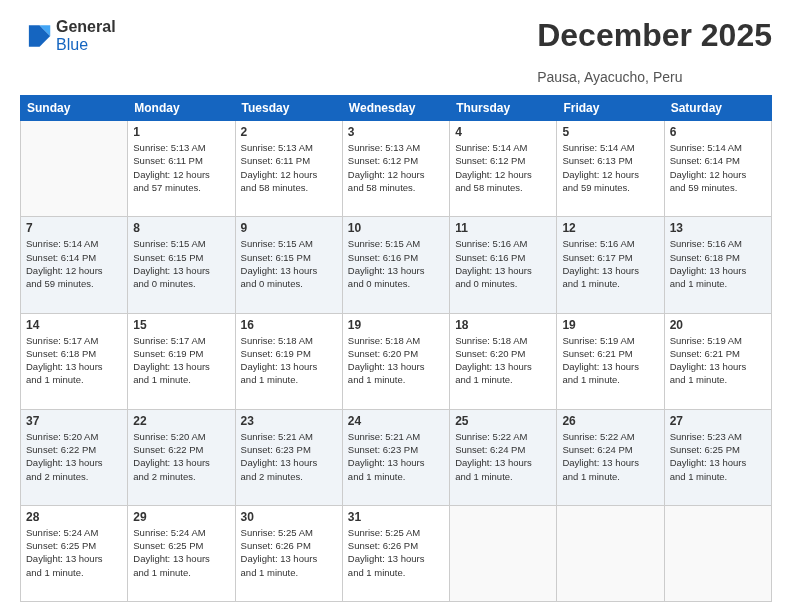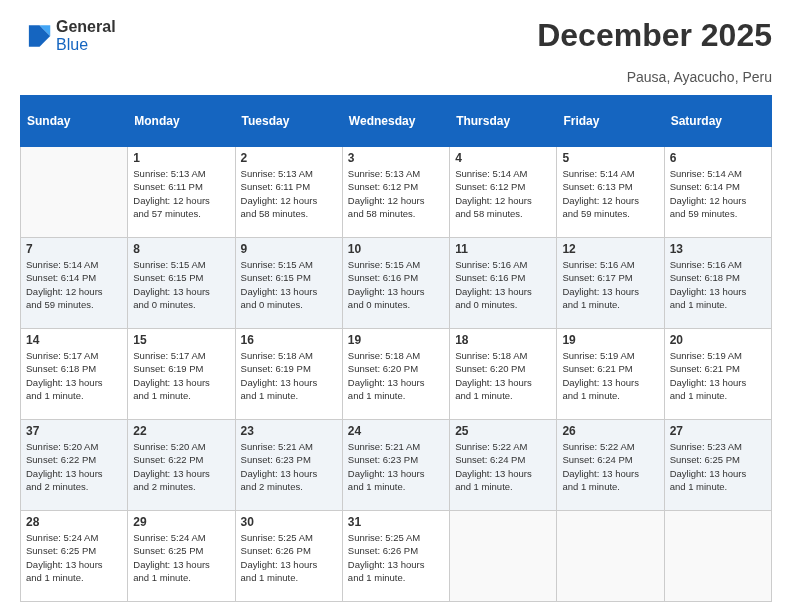--- a/index.html
+++ b/index.html
@@ -26,21 +26,21 @@
     .logo {
       display: flex;
       align-items: center;
       gap: 4px;
     }
     .logo-icon {
       width: 32px;
       height: 32px;
     }
     .title-block {
-      text-align: right;
+      text-align: left;
     }
     .month-title {
       font-size: 32px;
       font-weight: bold;
       color: #333;
       line-height: 1.1;
     }
     .subtitle {
       font-size: 14px;
       color: #555;
@@ -49,21 +49,21 @@
     .calendar {
       width: 100%;
       border-collapse: collapse;
       flex: 1;
     }
     .calendar th {
       background: #1565c0;
       color: #fff;
       font-size: 12px;
       font-weight: bold;
-      padding: 18px 6px;
+      padding: 5px 6px;
       text-align: left;
       border: 1px solid #1565c0;
     }
     .calendar td {
       border: 1px solid #ccc;
       vertical-align: top;
       padding: 4px 5px;
       width: calc(100% / 7);
       font-size: 10px;
       color: #333;

